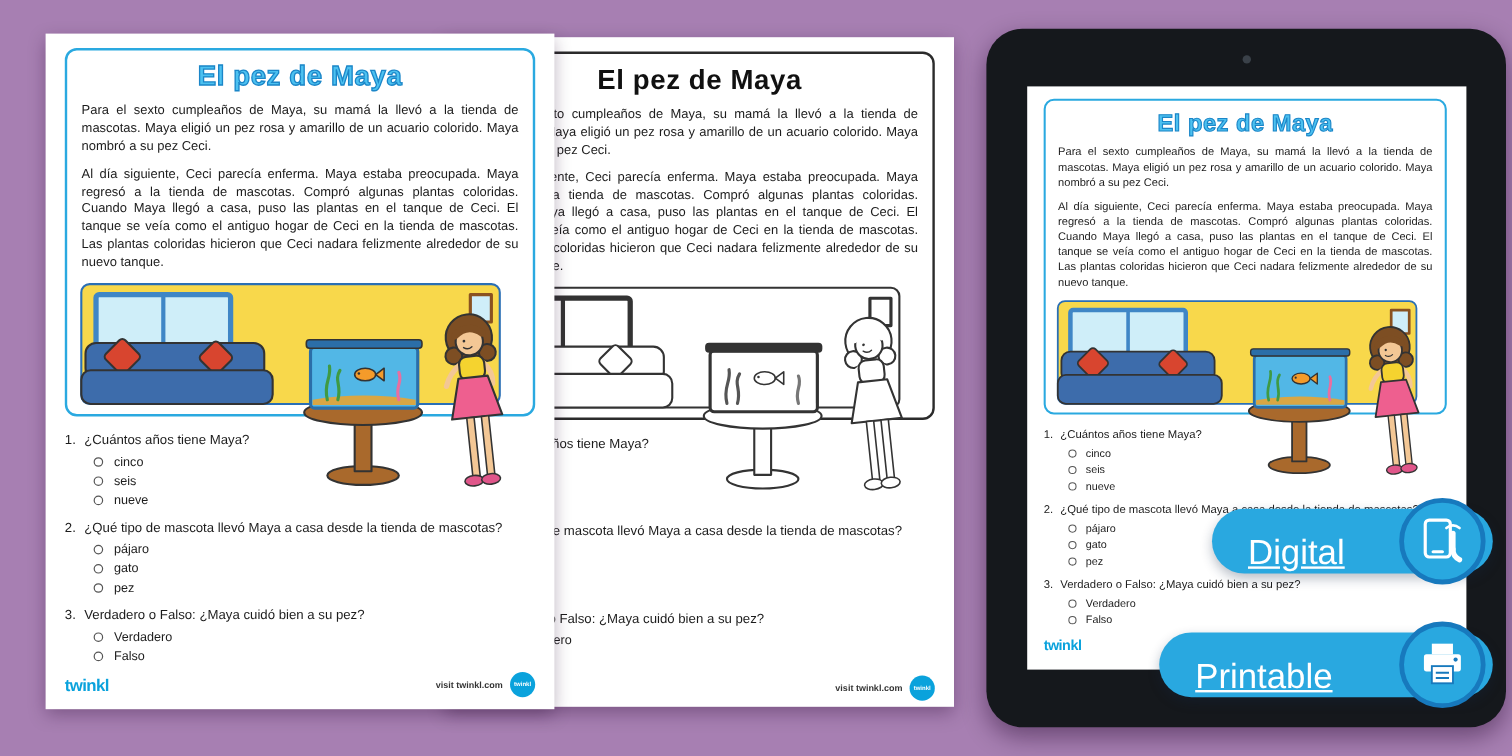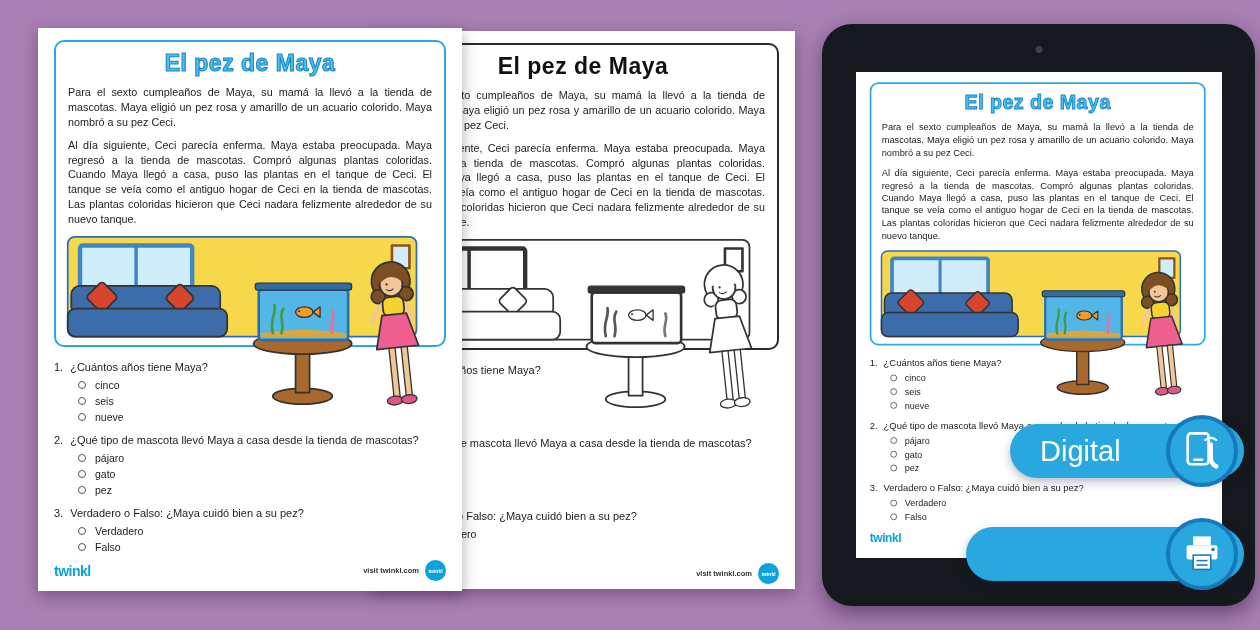--- a/index.html
+++ b/index.html
@@ -92,22 +92,23 @@
   }
   .tablet-screen {
     position:absolute; left:34px; top:48px; width:366px; height:486px;
     background:#fff; overflow:hidden;
   }
   .ws-scale { transform:scale(0.857); transform-origin:0 0; width:424px; }
 
   
   .badge {
     position:absolute; height:54px; background:#29a8e0; border-radius:30px;
-    display:flex; align-items:center; color:#fff; z-index:6;
+    display:flex; align-items:flex-end; color:#fff; z-index:6;
     box-shadow:0 4px 10px rgba(20,40,70,.3);
+    text-decoration:underline;
   }
   .badge-label { font-size:29px; padding-left:30px; }
   .badge-digital  { top:424px; right:16px; width:234px; }
   .badge-printable{ top:527px; right:16px; width:278px; }
   .badge-circle {
     position:absolute; right:6px; top:50%; transform:translateY(-50%);
     width:72px; height:72px; border-radius:50%;
     background:#29a8e0; border:4px solid #1779bd;
     display:flex; align-items:center; justify-content:center;
   }
@@ -427,20 +428,21 @@
       <rect x="7" y="4" width="19" height="28" rx="3"></rect>
       <line x1="13" y1="28" x2="20" y2="28"></line>
       <path d="M28 14 v12" stroke-width="4"></path>
       <path d="M28 26 q0 6 5 8" stroke-width="4"></path>
       <path d="M23 10 q5 -4 10 0" stroke-width="2"></path>
     </svg>
   </span>
 </div>
 
 <div class="badge badge-printable">
+  <span class="badge-label">Printable</span>
   <span class="badge-circle">
     <svg viewBox="0 0 40 40">
       <rect x="12" y="4" width="16" height="8" fill="#fff"></rect>
       <rect x="6" y="12" width="28" height="13" rx="2" fill="#fff"></rect>
       <circle cx="30" cy="16" r="1.6" fill="#1779bd"></circle>
       <rect x="12" y="21" width="16" height="13" fill="#fff" stroke="#1779bd" stroke-width="1.4"></rect>
       <line x1="15" y1="26" x2="25" y2="26" stroke="#1779bd" stroke-width="1.4"></line>
       <line x1="15" y1="30" x2="25" y2="30" stroke="#1779bd" stroke-width="1.4"></line>
     </svg>
   </span>

